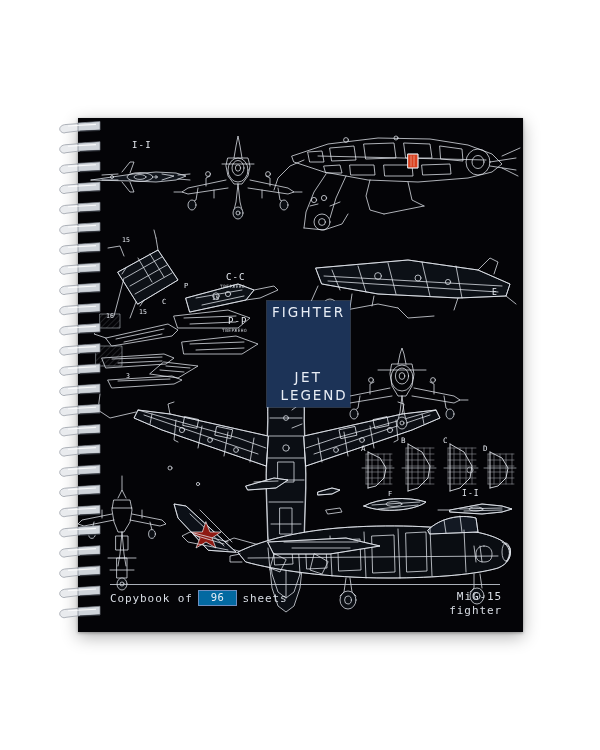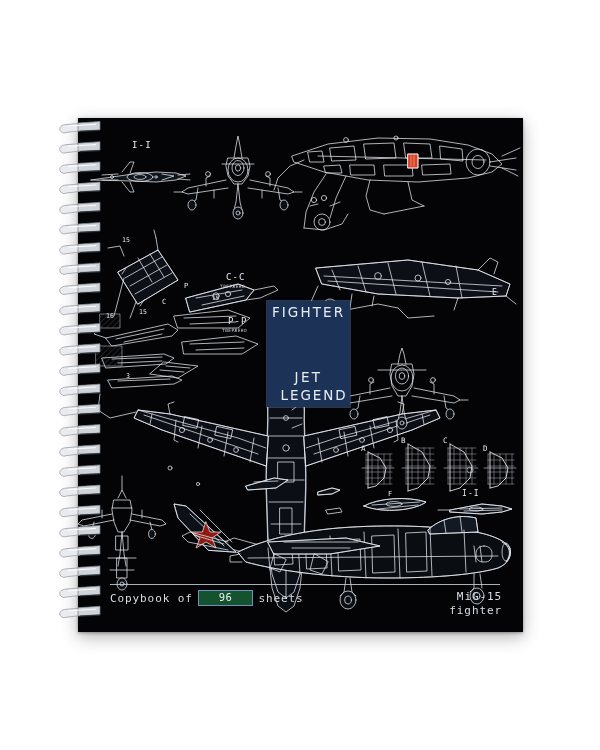--- a/index.html
+++ b/index.html
@@ -49,22 +49,22 @@
   .footer{
     position:absolute;left:32px;top:472px;width:392px;height:38px;z-index:7;
     display:flex;justify-content:space-between;align-items:flex-start;
   }
   .copybook{
     display:flex;align-items:center;gap:5px;
     color:#d8dde4;font-family:"DejaVu Sans Mono","Liberation Mono",monospace;
     font-size:11px;letter-spacing:.9px;white-space:nowrap;
   }
   .sheets-box{
-    display:inline-block;background:#14532d;border:1px solid #6f8fc0;
-    color:#e9eef6;padding:0px 20px 1px;font-size:10.5px;line-height:13px;
+    display:inline-block;background:#0369a1;border:1px solid #6f8fc0;
+    color:#e9eef6;padding:0px 12px 1px;font-size:10.5px;line-height:13px;
     font-family:"DejaVu Sans Mono","Liberation Mono",monospace;letter-spacing:.5px;
   }
   .model{
     text-align:right;color:#d8dde4;
     font-family:"DejaVu Sans Mono","Liberation Mono",monospace;
     font-size:11px;letter-spacing:.9px;line-height:13.5px;white-space:nowrap;
   }
 
   
   .lbl{fill:#e6eaf0;font-family:"DejaVu Sans Mono","Liberation Mono",monospace;}

